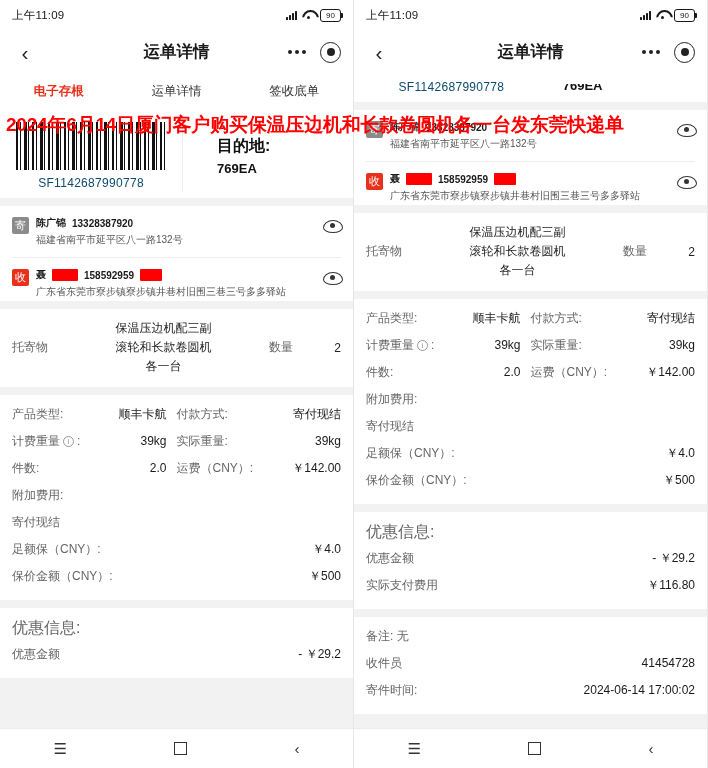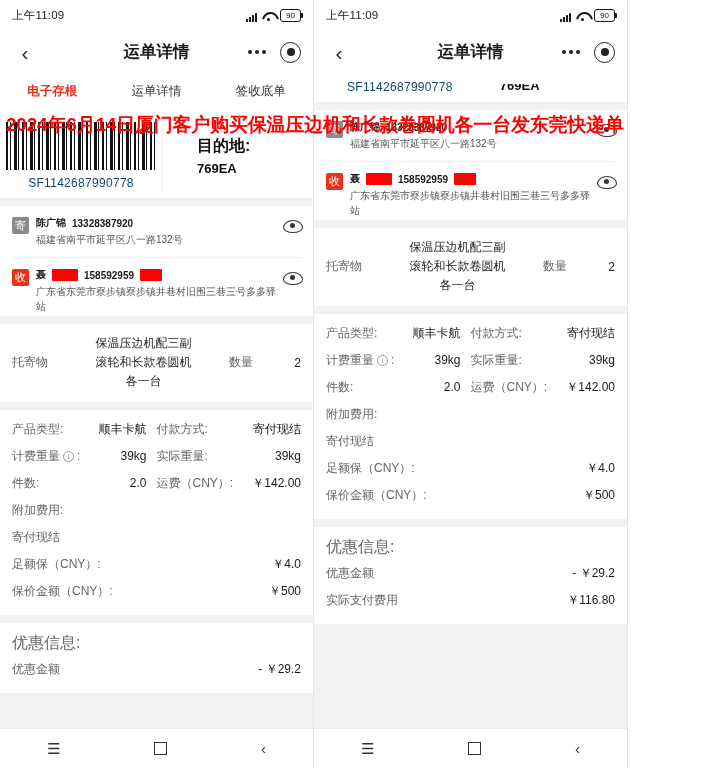--- a/index.html
+++ b/index.html
@@ -3,21 +3,21 @@
 <meta charset="utf-8">
 <style>
   * { box-sizing: border-box; margin: 0; padding: 0; }
   html, body {
     width: 708px; height: 768px;
     background: #ffffff;
     font-family: "Liberation Sans", sans-serif;
   }
   .screens {
     display: flex;
-    width: 628px; height: 768px;
+    width: 708px; height: 768px;
     position: relative;
   }
   .screen {
     width: 354px; height: 768px;
     background: #f2f2f2;
     position: relative;
     overflow: hidden;
     border-right: 1px solid #e6e6e6;
   }
   .screen:last-child { border-right: none; }
@@ -28,21 +28,21 @@
     background: #fff;
     display: flex;
     align-items: center;
     justify-content: space-between;
     padding: 0 12px;
     font-size: 11.5px;
     color: #1a1a1a;
   }
   .statusbar .left { letter-spacing: .2px; }
   .statusbar .right {
-    display: flex; align-items: flex-end; gap: 5px;
+    display: flex; align-items: flex-start; gap: 5px;
   }
   .sig { display: inline-flex; align-items: flex-end; gap: 1px; height: 11px; }
   .sig i { display: block; width: 2px; background: #1a1a1a; border-radius: .5px; }
   .sig i:nth-child(1) { height: 3px; }
   .sig i:nth-child(2) { height: 5px; }
   .sig i:nth-child(3) { height: 7px; }
   .sig i:nth-child(4) { height: 9px; }
   .wifi { width: 13px; height: 11px; position: relative; }
   .wifi::before {
     content: ""; position: absolute; left: 0; top: 1px;
@@ -565,20 +565,35 @@
             <span class="k">优惠金额</span>
             <span class="v">- ￥29.2</span>
           </div>
           <div class="kv kv-full">
             <span class="k">实际支付费用</span>
             <span class="v">￥116.80</span>
           </div>
         </div>
       </div>
 
+      <div class="card">
+        <div class="kv-list">
+          <div class="kv">
+              <span class="k">备注: 无</span>
+            </div>
+          <div class="kv kv-full">
+            <span class="k">收件员</span>
+            <span class="v">41454728</span>
+          </div>
+          <div class="kv kv-full">
+            <span class="k">寄件时间:</span>
+            <span class="v">2024-06-14 17:00:02</span>
+          </div>
+        </div>
+      </div>
 
     </div>
 
     <div class="botnav">
       <span class="b-menu">☰</span>
       <span class="b-home"></span>
       <span class="b-back">‹</span>
     </div>
   </div>
 

